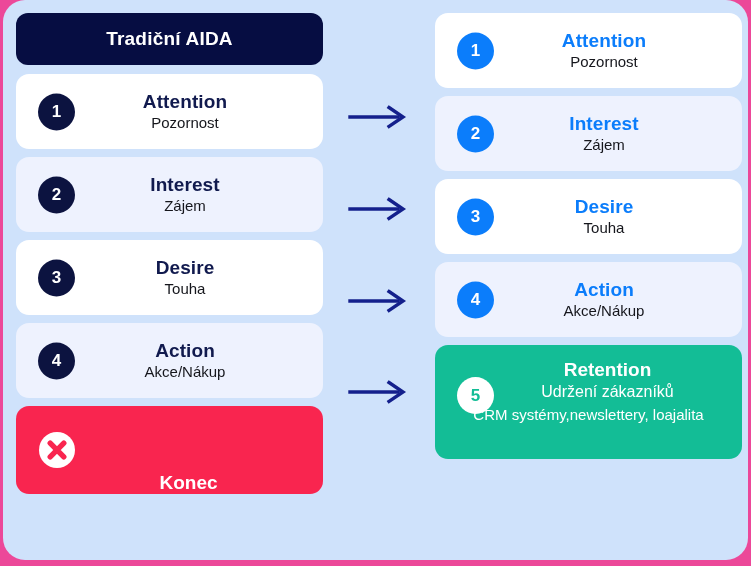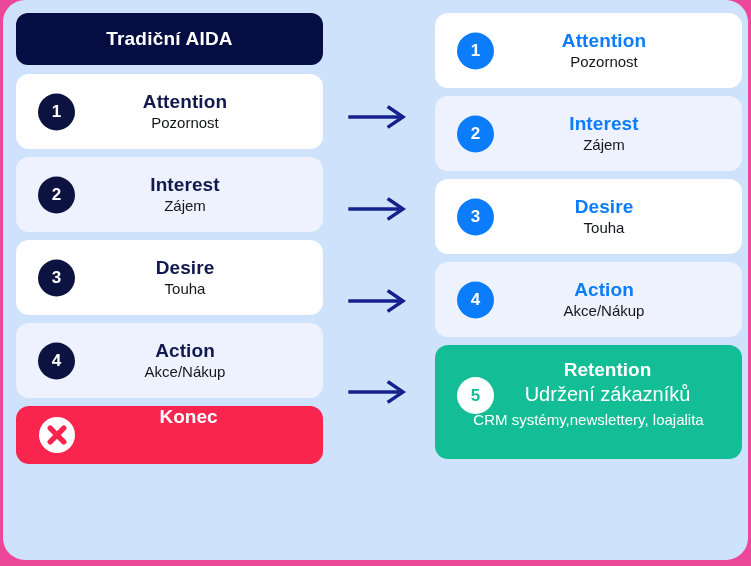--- a/index.html
+++ b/index.html
@@ -108,25 +108,25 @@
   .card-title.blue { color: #0b7dfb; }
   .card-sub {
     font-size: 15px;
     color: #15161c;
     margin-top: 1px;
   }
 
   
   #konec-card {
     position: relative;
-    height: 58px;
+    height: 88px;
     border-radius: 13px;
     background: #f9254f;
     display: flex;
-    align-items: flex-start;
+    align-items: flex-end;
     margin-bottom: 22px;
   }
   #konec-icon {
     position: absolute;
     left: 22px;
     top: 50%;
     transform: translateY(-50%);
     width: 38px;
     height: 38px;
   }
@@ -172,21 +172,21 @@
     padding-right: 10px;
     box-sizing: border-box;
     line-height: 1.22;
   }
   #retention-title {
     font-size: 19px;
     font-weight: bold;
     color: #ffffff;
   }
   #retention-sub {
-    font-size: 20px;
+    font-size: 16px;
     color: #ffffff;
     margin-top: 1px;
   }
   #retention-note {
     margin-top: 4px;
     width: 100%;
     text-align: center;
     font-size: 15px;
     color: #ffffff;
     padding: 0 10px;

